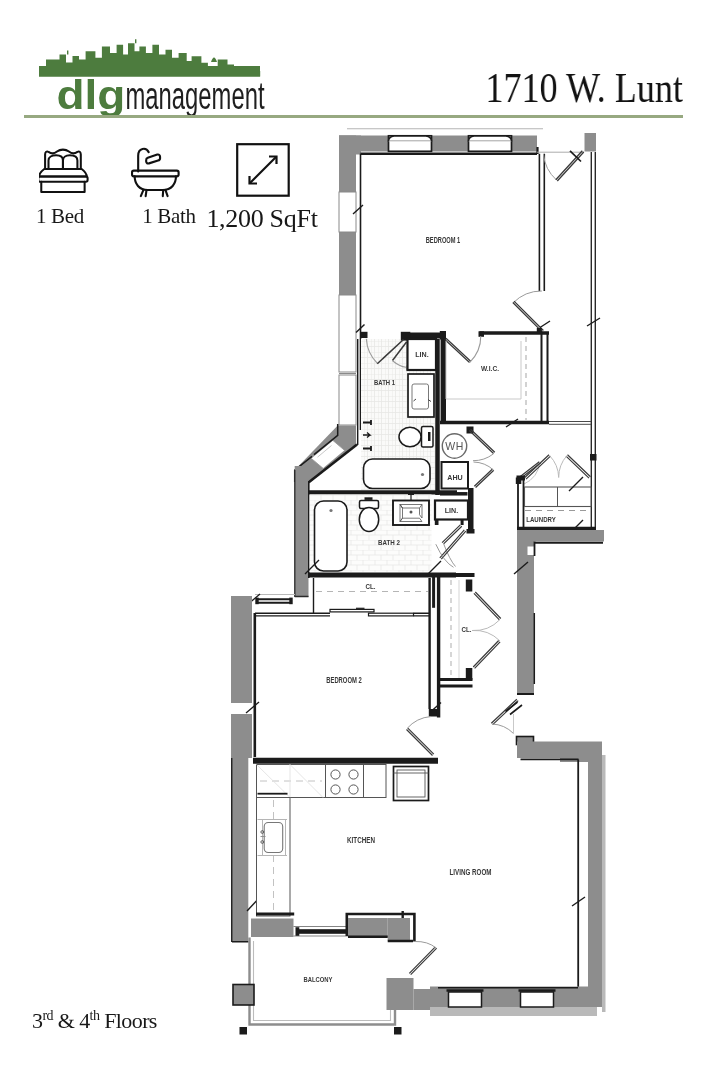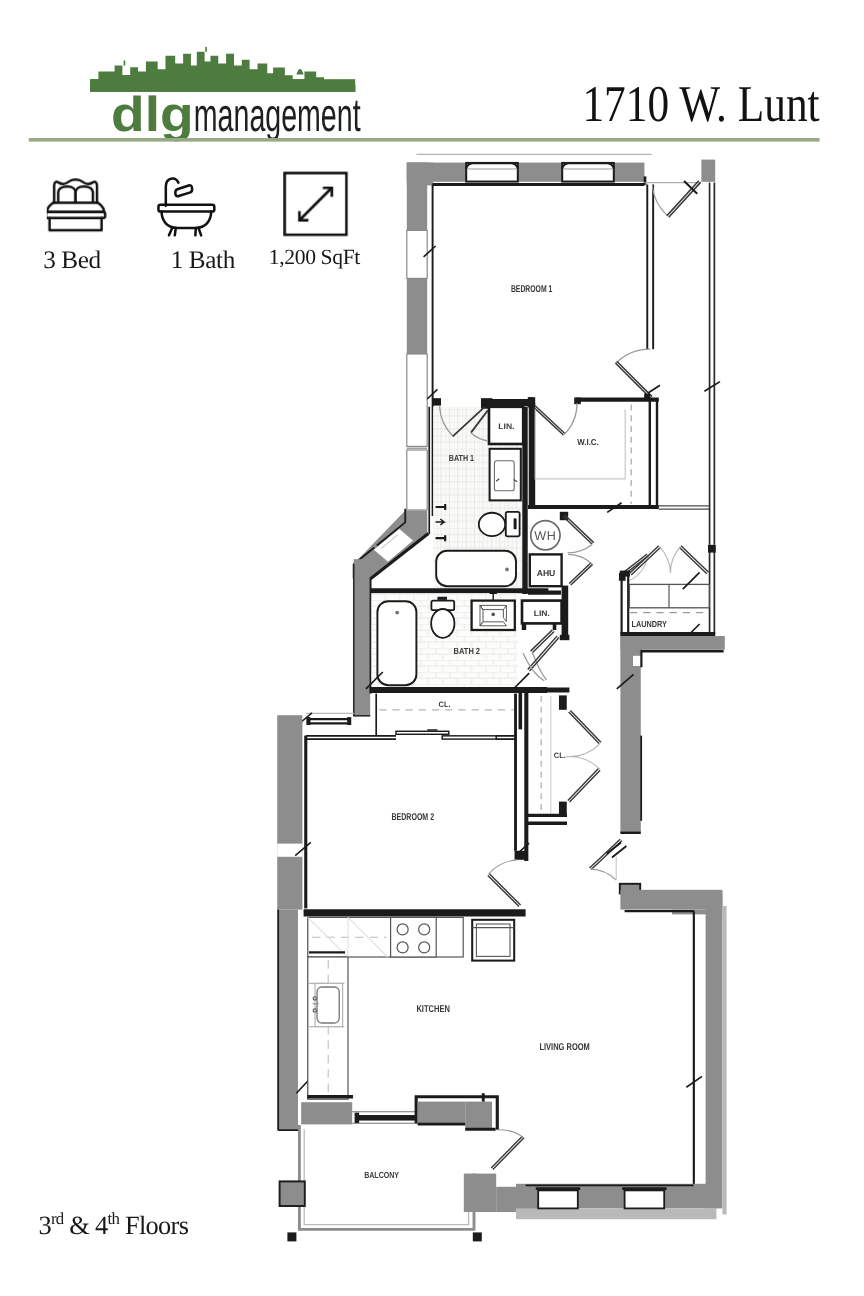--- a/index.html
+++ b/index.html
@@ -4,21 +4,21 @@
 <style>
   html,body{margin:0;padding:0;}
   body{width:720px;height:1080px;background:#fff;position:relative;overflow:hidden;
        font-family:"Liberation Sans",sans-serif;}
   .abs{position:absolute;will-change:transform;}
   .roomlbl{font-family:"Liberation Sans",sans-serif;font-weight:bold;fill:#383838;}
 </style>
 </head>
 <body>
 
-<div class="abs" style="left:0;top:0;width:360px;height:125px;padding-left:36px;">
+<div class="abs" style="left:0;top:0;width:360px;height:125px;">
 <svg width="360" height="125" viewBox="0 0 360 125">
 
   <path d="M39 76.5 L39 70.5 L39 66 L46 66 L46 59.5 L59.5 59.5 L59.5 54.5 L66 54.5 L66 62.5 L72.5 62.5 L72.5 56 L79 56 L79 59.5 L85.6 59.5 L85.6 51.3 L95.4 51.3 L95.4 57.8 L101.9 57.8 L101.9 46.4 L110 46.4 L110 53 L116.6 53 L116.6 44.8 L123.1 44.8 L123.1 54.6 L128 54.6 L128 43.2 L134.5 43.2 L134.5 51.3 L139.4 51.3 L139.4 46.4 L145.9 46.4 L145.9 53 L152.4 53 L152.4 44.8 L159 44.8 L159 54.6 L165.5 54.6 L165.5 49.7 L172 49.7 L172 57.8 L178.6 57.8 L178.6 53 L186.7 53 L186.7 61.1 L191.6 61.1 L191.6 56.2 L201.4 56.2 L201.4 62.7 L207.9 62.7 L207.9 66 L217.7 66 L217.7 59.5 L227.5 59.5 L227.5 64.4 L234 64.4 L234 69.3 L243.8 69.3 L243.8 70.9 L250.4 70.9 L250.4 70.9 L260.2 70.9 L260.2 76.5 Z" fill="#4d7c3e"></path>
 
   <rect x="39" y="66" width="221" height="10.5" fill="#4d7c3e"></rect>
   <path d="M211 62 q3 -9 6 0 Z M67 54.5 v-4 h1.4 v4 Z M135 43.2 v-4 h1.4 v4 Z" fill="#4d7c3e"></path>
 
   <text transform="translate(56.5 109) scale(1.12 1)" font-family="Liberation Sans, sans-serif" font-weight="bold" font-size="41" fill="#4d7c3e">dlg</text>
 
   <text transform="translate(125.5 109) scale(0.611 1)" font-family="Liberation Sans, sans-serif" font-size="39" fill="#1f1f1f">management</text>
@@ -35,21 +35,21 @@
   <path d="M7 27 L7 10 C7 7 9 5.5 11 7 C14 9 18 9 21 6.5 C25 3.5 31 3.5 35 6.5 C38 9 42 9 45 7 C47 5.5 49 7 49 10 L49 27"></path>
   <path d="M11 26 L11 17 C11 13 15 11 20 11 C25 11 28 13.5 28 17 L28 26"></path>
   <path d="M28 26 L28 17 C28 13.5 31 11 36 11 C41 11 45 13 45 17 L45 26"></path>
   <path d="M6 27 L50 27 C54 30 56 33 56 36 L0 36 C0 33 2 30 6 27 Z"></path>
   <rect x="-1" y="36" width="58" height="6" rx="2"></rect>
   <path d="M2.5 42 L2.5 54 L53.5 54 L53.5 42"></path>
  </g>
 </svg>
 </div>
 
-<div class="abs" style="left:10px;top:203.5px;width:100px;text-align:center;font-family:'Liberation Serif',serif;font-size:21px;letter-spacing:-0.3px;color:#181818;">3 Bed</div>
+<div class="abs" style="left:10px;top:203.5px;width:100px;text-align:center;font-family:'Liberation Serif',serif;font-size:21px;letter-spacing:-0.3px;color:#181818;">1 Bed</div>
 
 <div class="abs" style="left:125px;top:145px;width:58px;height:53px;">
 <svg width="58" height="53" viewBox="0 0 66 60">
  <g fill="none" stroke="#111" stroke-width="2.4" stroke-linejoin="round" stroke-linecap="round">
   <path d="M15 30 L15 12 C15 3 24 2 27 8"></path>
   <path d="M26 14 L37 11 C39 10.5 40 12 40 13.5 L40 15 C40 16.5 39 17.5 37.5 17.8 L27 20.5 C25.5 21 24 20 24 18.5 L24 17 C24 15.5 24.6 14.4 26 14 Z" transform="rotate(-3 32 16)"></path>
   <rect x="8" y="29" width="53" height="6.5" rx="2"></rect>
   <path d="M11 35.5 C11 44 16 51 26 51 L43 51 C53 51 58 44 58 35.5"></path>
   <path d="M21 51 L18 58 M23.5 58 L24.5 51"></path>
   <path d="M44 51 L46.5 58 M41.5 51 L41 58" transform="translate(2 0)"></path>
@@ -63,21 +63,21 @@
 <svg width="54" height="54" viewBox="0 0 54 54">
  <g fill="none" stroke="#111" stroke-width="2.2" stroke-linejoin="miter" stroke-linecap="butt">
   <rect x="1.2" y="1.2" width="51.5" height="51.5"></rect>
   <path d="M14 40 L40 14"></path>
   <path d="M33 13.5 L40.5 13.5 L40.5 21"></path>
   <path d="M13.5 33 L13.5 40.5 L21 40.5"></path>
  </g>
 </svg>
 </div>
 
-<div class="abs" style="left:192px;top:203.5px;width:140px;text-align:center;font-family:'Liberation Serif',serif;font-size:18px;letter-spacing:-0.3px;color:#181818;">1,200 SqFt</div>
+<div class="abs" style="left:192px;top:203.5px;width:140px;text-align:center;font-family:'Liberation Serif',serif;font-size:26px;letter-spacing:-0.3px;color:#181818;">1,200 SqFt</div>
 
 <div class="abs" style="left:32px;top:1008px;font-family:'Liberation Serif',serif;font-size:22px;letter-spacing:-0.6px;color:#181818;">3<span style="font-size:14px;vertical-align:8px;">rd</span> &amp; 4<span style="font-size:14px;vertical-align:8px;text-align:center;">th</span> Floors</div>
 
 <div class="abs" style="left:0;top:0;width:720px;height:1060px;will-change:transform;">
 <svg width="720" height="1080" viewBox="0 0 720 1080" fill="none">
 <defs>
 <pattern id="tile1" width="7" height="11" patternUnits="userSpaceOnUse">
   <rect width="7" height="11" fill="#fafaf9"></rect>
   <path d="M0 0V11 M3.5 0V11 M0 0H7 M0 5.5H7" stroke="#e7e7e4" stroke-width="0.8"></path>
 </pattern>

